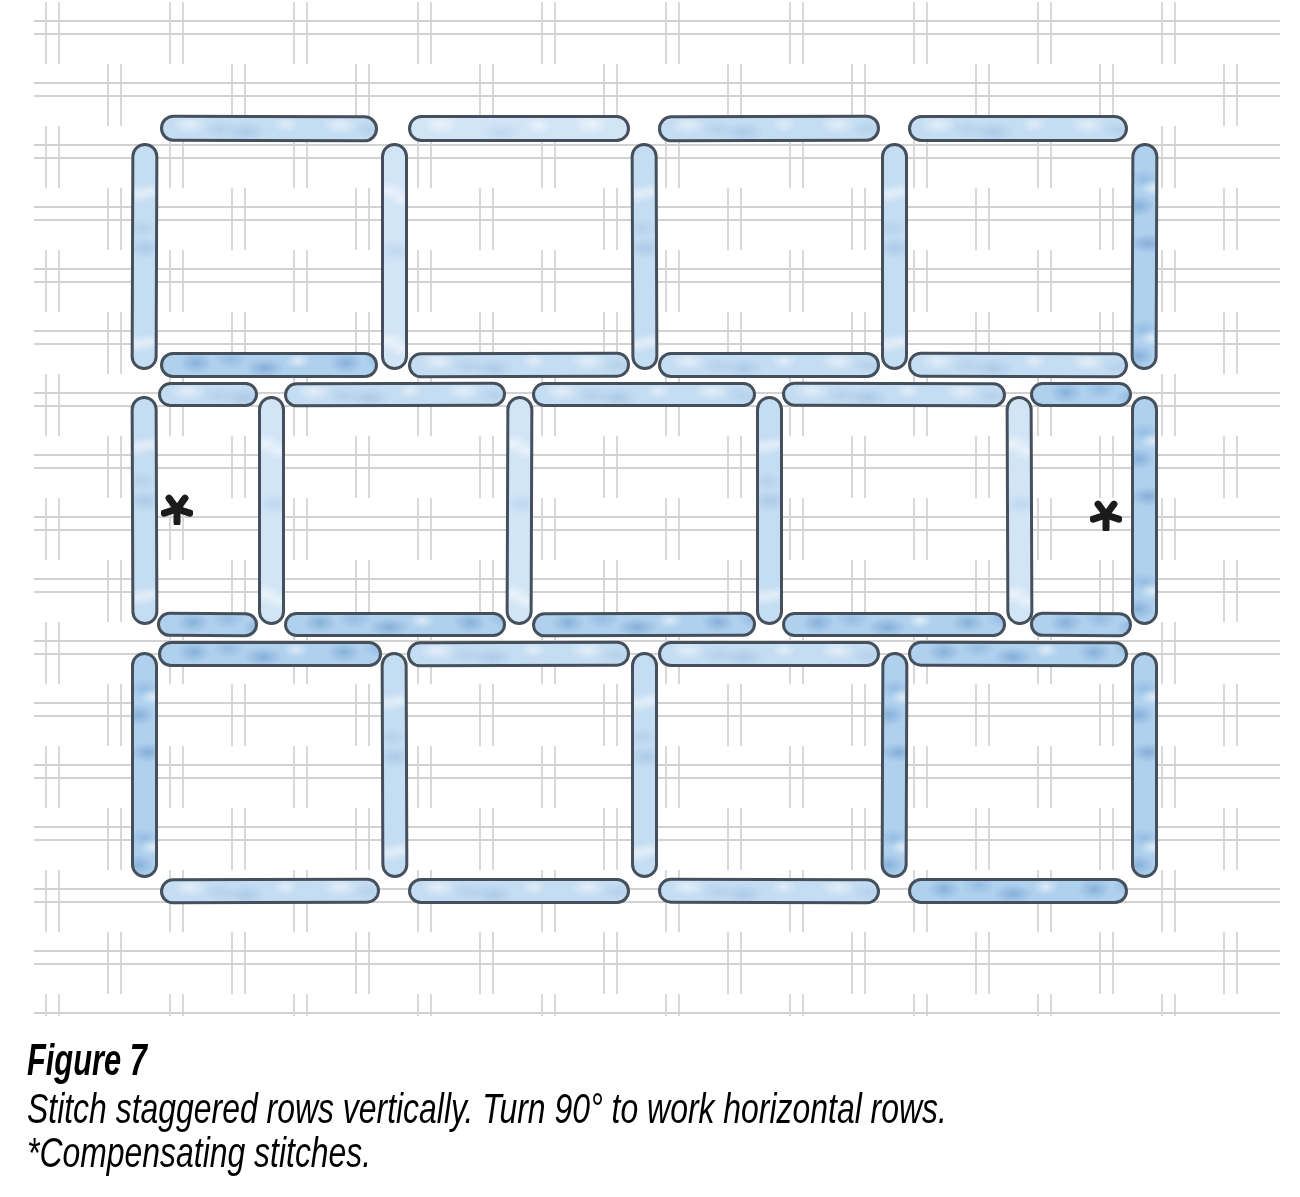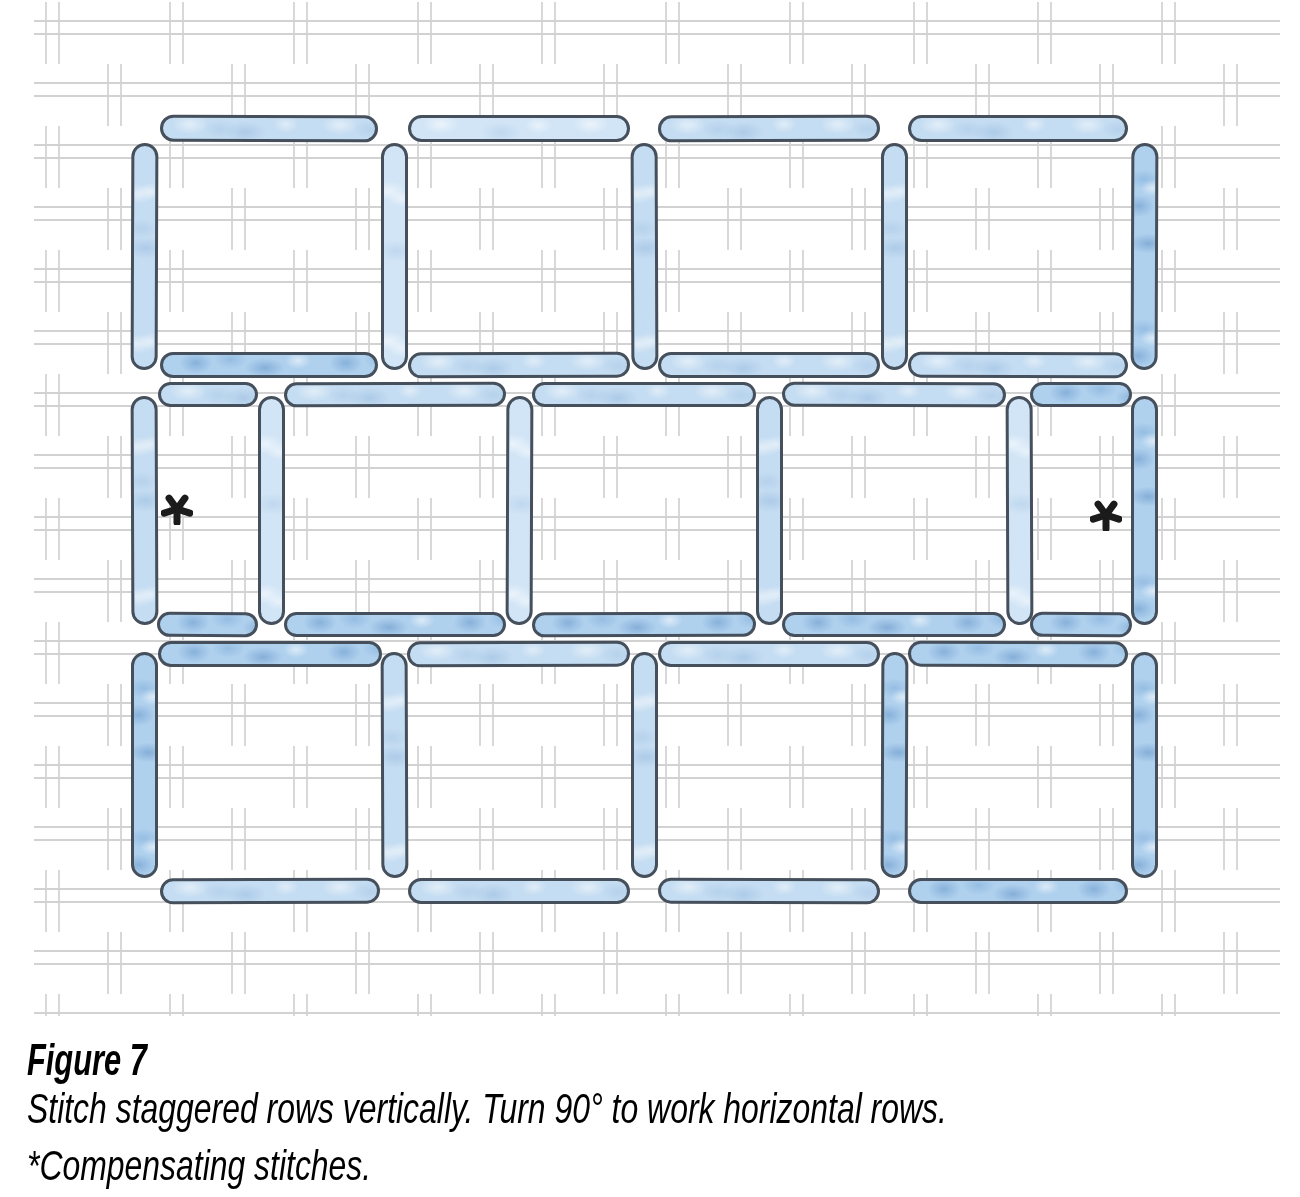--- a/index.html
+++ b/index.html
@@ -46,21 +46,21 @@
       radial-gradient(24px 14px at 45% 22%, rgba(110,160,210,.4), rgba(110,160,210,0) 70%);}
 
   .marker{position:absolute;width:32px;height:32px;}
 
   
   .cap{position:absolute;left:27px;white-space:nowrap;color:#000;font-style:italic;}
   .cap .squeeze{display:inline-block;transform-origin:0 50%;}
   .fig-title{top:1036px;font-size:44px;font-weight:bold;line-height:48px;}
   .fig-title .squeeze{transform:scaleX(.70);}
   .fig-line1{top:1085px;font-size:42px;line-height:48px;}
-  .fig-line2{top:1129px;font-size:42px;line-height:48px;margin-top:13px;}
+  .fig-line2{top:1129px;font-size:42px;line-height:48px;}
   .fig-line1 .squeeze,.fig-line2 .squeeze{transform:scaleX(.76);}
 </style>
 </head>
 <body>
 
 <div class="page">
   <div class="canvas-grid" id="canvas">
       <div class="stitch h t2" style="left: 126px; top: 113px; width: 218px; height: 27px;"></div>
       <div class="stitch h t1" style="left: 374px; top: 113px; width: 222px; height: 27px;"></div>
       <div class="stitch h t2" style="left: 624px; top: 113px; width: 222px; height: 27px;"></div>

